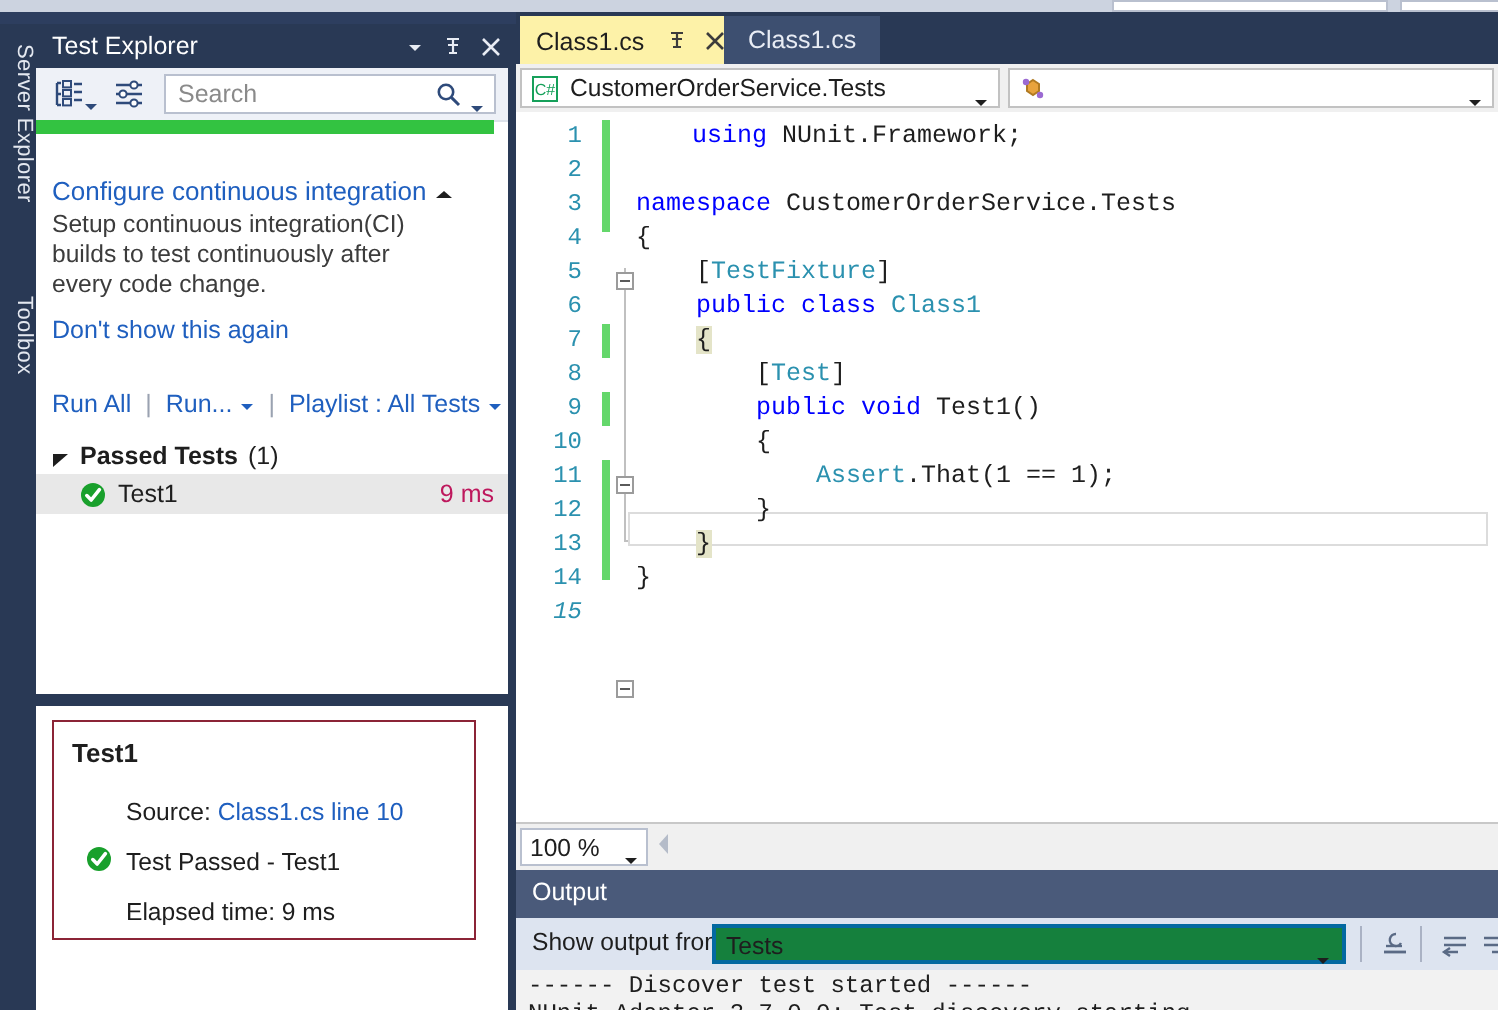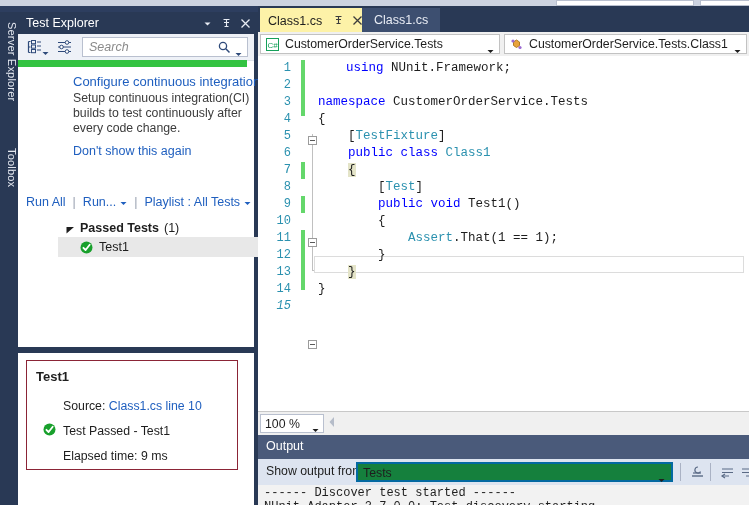--- a/index.html
+++ b/index.html
@@ -38,43 +38,43 @@
   .tebtn{width:18px;height:17px;display:flex;align-items:center;justify-content:center;color:#e8ecf4;}
   .tebtn svg{display:block;}
 
   .te-body{position:absolute;left:0;top:22px;width:236px;height:471px;background:#ffffff;}
 
   .te-toolbar{position:relative;height:26px;background:#eef1f7;border-bottom:1px solid #dde2ea;}
   .tb-ico{position:absolute;top:4px;width:20px;height:18px;display:flex;align-items:center;justify-content:center;}
   .tb-caret{position:absolute;top:11px;width:7px;height:5px;}
   .searchbox{
     position:absolute;left:64px;top:3px;width:166px;height:20px;
-    background:#fff;border:1px solid #b9c0cf;box-sizing:border-box;font-style:italic;
+    background:#fff;border:1px solid #b9c0cf;box-sizing:border-box;
   }
   .searchbox .ph{position:absolute;left:6px;top:2px;color:#8a8a8a;font-size:12.5px;}
   .searchbox .mag{position:absolute;right:16px;top:3px;}
   .searchbox .sc{position:absolute;right:5px;top:8px;}
 
   .progressbar{position:absolute;left:0;top:26px;width:229px;height:7px;background:#33c341;}
 
-  .ci{position:absolute;left:0;top:36px;width:216px;margin-left:47px;}
+  .ci{position:absolute;left:0;top:50px;width:216px;}
   .ci-head{position:relative;padding:4px 8px 0 8px;}
   .ci-link{color:#1f5fbf;font-size:13px;cursor:pointer;}
   .ci-collapse{position:absolute;right:7px;top:6px;}
   .ci-desc{padding:2px 8px 0 8px;color:#3c3c3c;font-size:12.3px;line-height:15px;}
   .ci-dismiss{padding:8px 8px 0 8px;}
   .ci-dismiss span{color:#1f5fbf;font-size:12.5px;cursor:pointer;}
 
   .te-actions{position:absolute;left:0;top:158px;width:236px;height:20px;padding-left:8px;box-sizing:border-box;
     display:flex;align-items:center;gap:0px;font-size:12.5px;}
   .act{color:#1f5fbf;cursor:pointer;}
   .sep{color:#9aa2b1;margin:0 7px;}
   .dd{display:inline-block;margin-left:4px;}
 
-  .te-tree{position:absolute;left:0;top:184px;width:236px;padding-left:40px;}
+  .te-tree{position:absolute;left:0;top:184px;width:236px;}
   .grp{position:relative;height:19px;padding-left:8px;display:flex;align-items:center;gap:5px;}
   .grp .tri{width:9px;height:9px;display:block;}
   .grp .gname{font-weight:bold;font-size:12.5px;color:#1e1e1e;}
   .grp .gcount{font-size:12.5px;color:#1e1e1e;}
   .trow{position:relative;height:20px;background:#e8e8e8;display:flex;align-items:center;}
   .trow .ok{margin-left:22px;width:13px;height:13px;}
   .trow .tname{margin-left:6px;font-size:12.5px;color:#1e1e1e;}
   .trow .tdur{position:absolute;right:7px;font-size:12.5px;color:#be185d;}
 
   .te-split{position:absolute;left:0;top:313px;width:236px;height:6px;background:#293955;}
@@ -343,21 +343,20 @@
         </span>
       </div>
       <div class="navsel right">
         <span class="nico">
           <svg width="13" height="13" viewBox="0 0 13 13">
               <path d="M6.5 2 L9.5 4 L9.5 7.5 L6.5 9.5 L3.5 7.5 L3.5 4 Z" fill="#e8a33d" stroke="#b07a22"></path>
               <circle cx="3" cy="3" r="1.6" fill="#9b6ad2"></circle>
               <circle cx="10" cy="9.5" r="1.6" fill="#9b6ad2"></circle>
             </svg>
         </span>
-        <span class="ntxt">CustomerOrderService.Tests.Class1</span>
         <span class="ncar">
           <svg width="7" height="5" viewBox="0 0 7 5">
               <path d="M0.5 1 L3.5 4 L6.5 1 Z" fill="#1e1e1e"></path>
             </svg>
         </span>
       </div>
     </div>
 
     <div class="code">
       <div class="gutterbg"></div>

